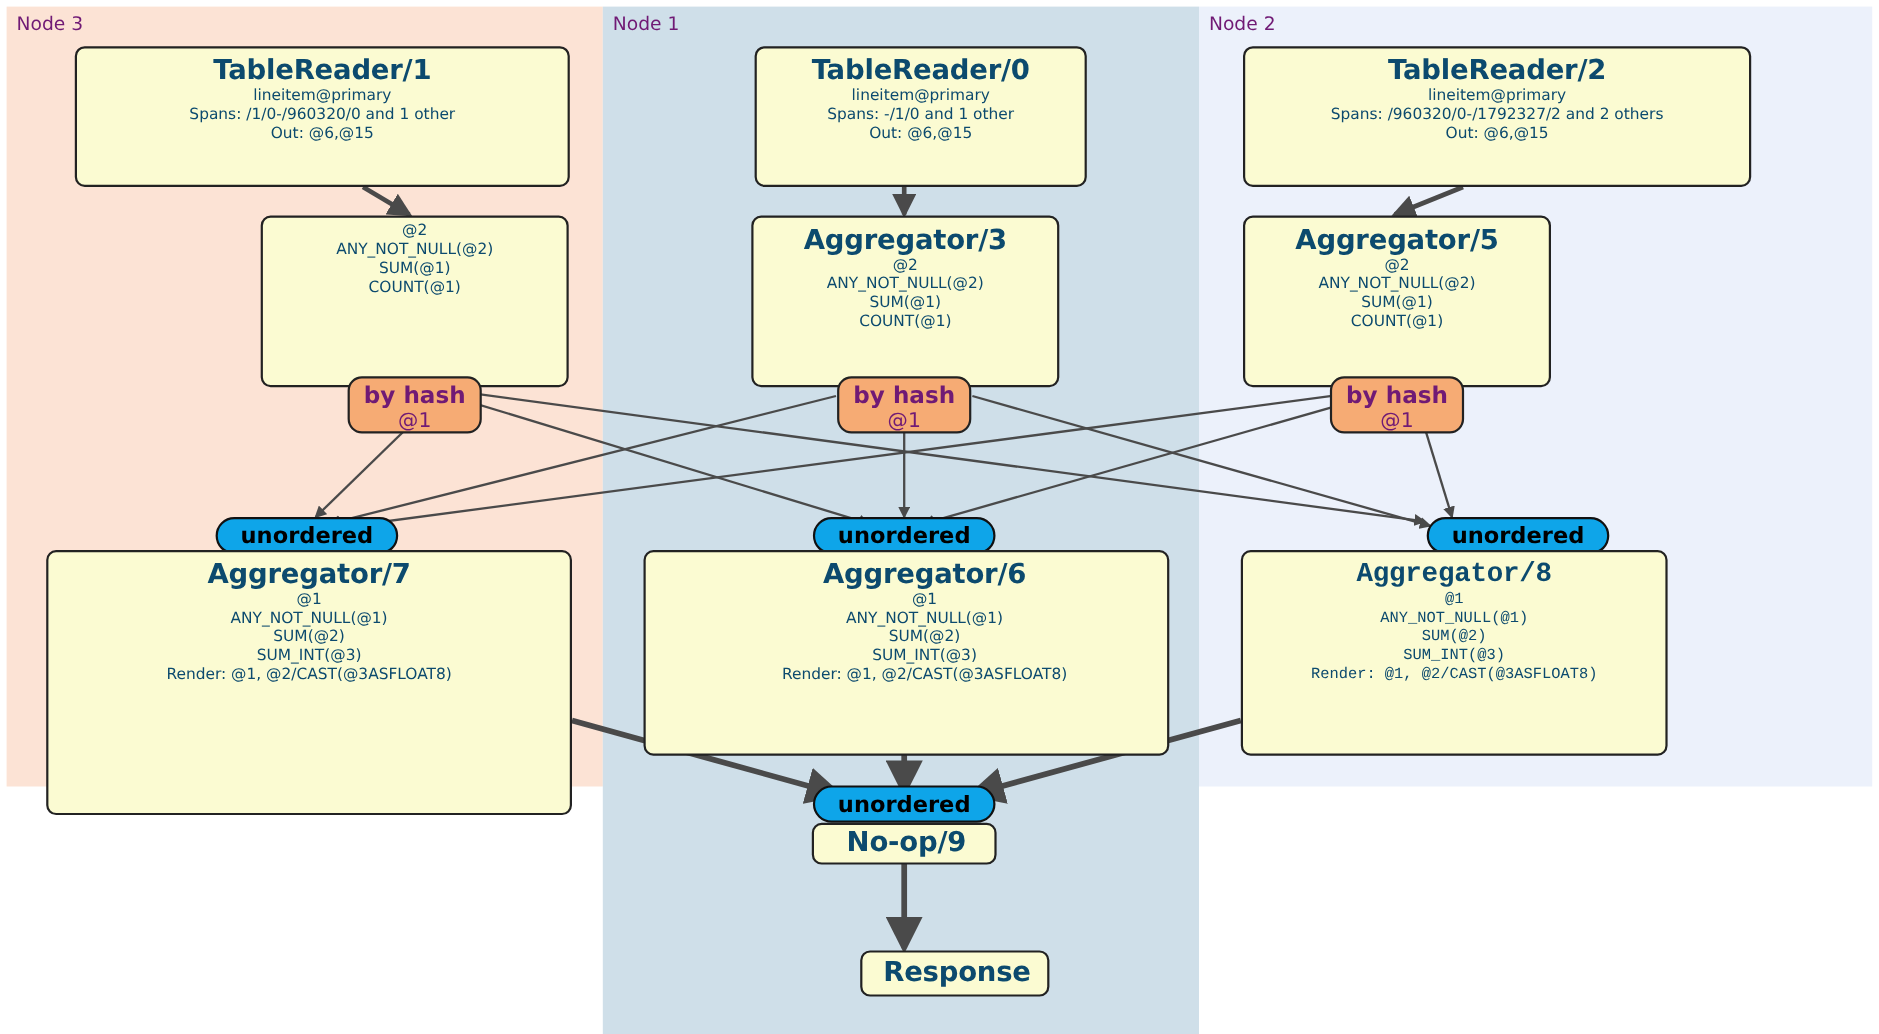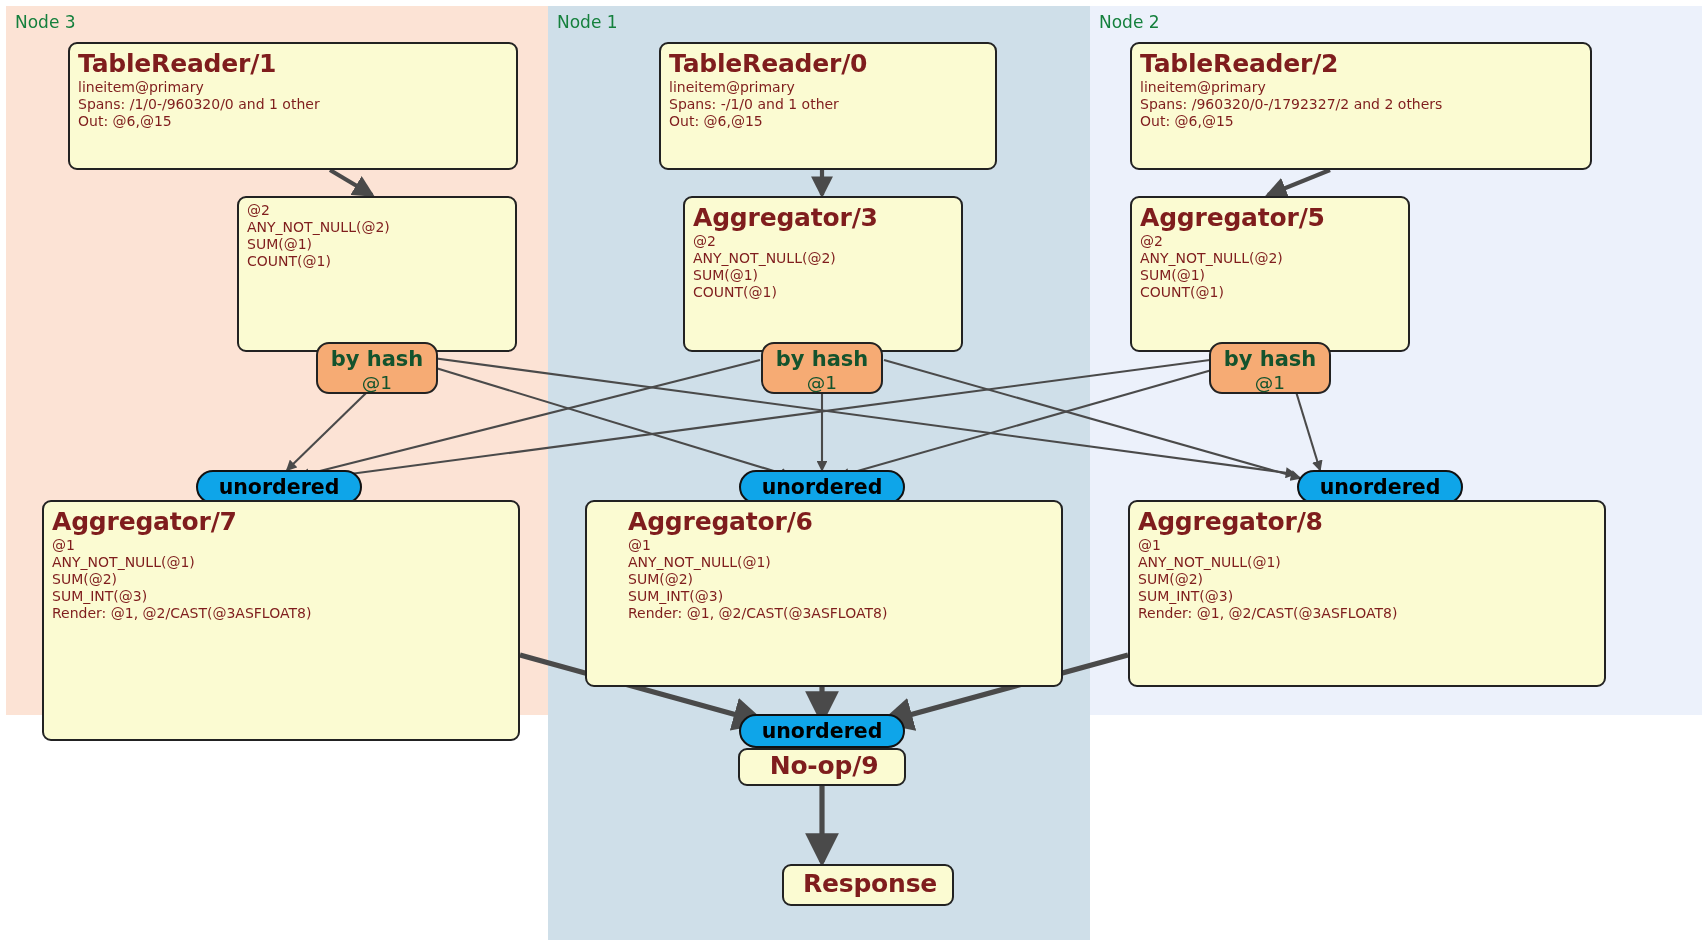--- a/index.html
+++ b/index.html
@@ -21,44 +21,44 @@
   
   .panel {
     position: absolute;
     box-sizing: border-box;
   }
   .panel-label {
     position: absolute;
     left: 9px;
     top: 6px;
     font-size: 17px;
-    color: #15803d;
+    color: #701a75;
     white-space: nowrap;
   }
   
   #edges {
     position: absolute;
     left: 0;
     top: 0;
     width: 1708px;
     height: 940px;
     pointer-events: none;
   }
   
   .box {
     position: absolute;
     box-sizing: border-box;
     background: #fbfbd2;
     border: 2px solid #222222;
     border-radius: 9px;
-    text-align: left;
+    text-align: center;
     padding: 4px 8px 5px 8px;
     font-size: 21px;
     line-height: 1.21;
-    color: #7f1d1d;
+    color: #0c4a6e;
   }
   .box .title {
     font-weight: bold;
     font-size: 25px;
     line-height: 1.25;
     letter-spacing: -0.2px;
   }
   .box .ln {
     font-size: 14px;
     white-space: nowrap;
@@ -71,21 +71,21 @@
   }
   
   .pill-hash {
     position: absolute;
     box-sizing: border-box;
     background: #f6ab74;
     border: 2px solid #222222;
     border-radius: 13px;
     text-align: center;
     font-size: 20px;
-    color: #14532d;
+    color: #701a75;
     padding-top: 3px;
     line-height: 1.18;
   }
   .pill-hash .h1 {
     font-weight: bold;
     font-size: 21px;
   }
   .pill-hash .h2 {
     font-size: 18.5px;
   }
@@ -154,21 +154,21 @@
     <path d="M 822 782 L 822 862" stroke="#4a4a4a" stroke-width="5.2" fill="none" marker-end="url(#ahs)"></path>
   </svg>
 
   <div class="box" style="left:68px; top:42px; width:450px; height:128px;">
     <div class="title">TableReader/1</div>
     <div class="ln">lineitem@primary</div>
     <div class="ln">Spans: /1/0-/960320/0 and 1 other</div>
     <div class="ln">Out: @6,@15</div>
   </div>
 
-  <div class="box" style="left:659px; top:42px; width:338px; height:128px;">
+  <div class="box" style="left:686px; top:42px; width:302px; height:128px;">
     <div class="title">TableReader/0</div>
     <div class="ln">lineitem@primary</div>
     <div class="ln">Spans: -/1/0 and 1 other</div>
     <div class="ln">Out: @6,@15</div>
   </div>
 
   <div class="box" style="left:1130px; top:42px; width:462px; height:128px;">
     <div class="title">TableReader/2</div>
     <div class="ln">lineitem@primary</div>
     <div class="ln">Spans: /960320/0-/1792327/2 and 2 others</div>
@@ -230,21 +230,21 @@
 
   <div class="box" style="left:585px; top:500px; width:478px; height:187px;padding-left:41px;">
     <div class="title">Aggregator/6</div>
     <div class="ln">@1</div>
     <div class="ln">ANY_NOT_NULL(@1)</div>
     <div class="ln">SUM(@2)</div>
     <div class="ln">SUM_INT(@3)</div>
     <div class="ln">Render: @1, @2/CAST(@3ASFLOAT8)</div>
   </div>
 
-  <div class="box" style="left:1128px; top:500px; width:478px; height:187px;">
+  <div class="box" style="left:1128px; top:500px; width:388px; height:187px;font-family:Liberation Mono, monospace;">
     <div class="title">Aggregator/8</div>
     <div class="ln">@1</div>
     <div class="ln">ANY_NOT_NULL(@1)</div>
     <div class="ln">SUM(@2)</div>
     <div class="ln">SUM_INT(@3)</div>
     <div class="ln">Render: @1, @2/CAST(@3ASFLOAT8)</div>
   </div>
 
   <div class="pill-unordered" style="left:739px; top:714px; width:166px; height:34px;">unordered</div>
 

